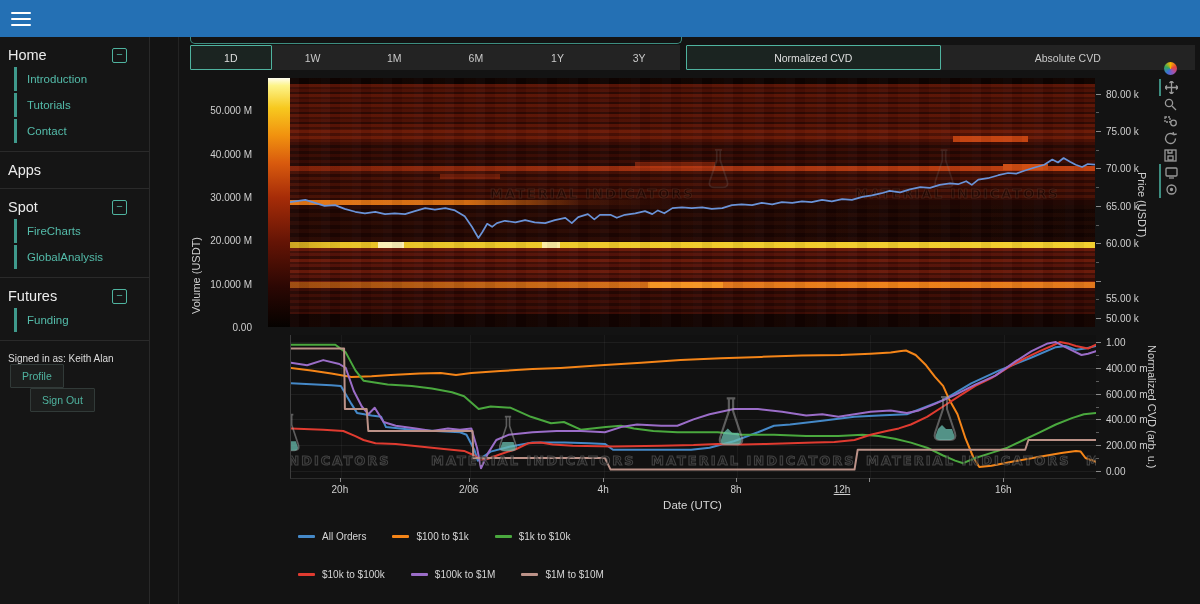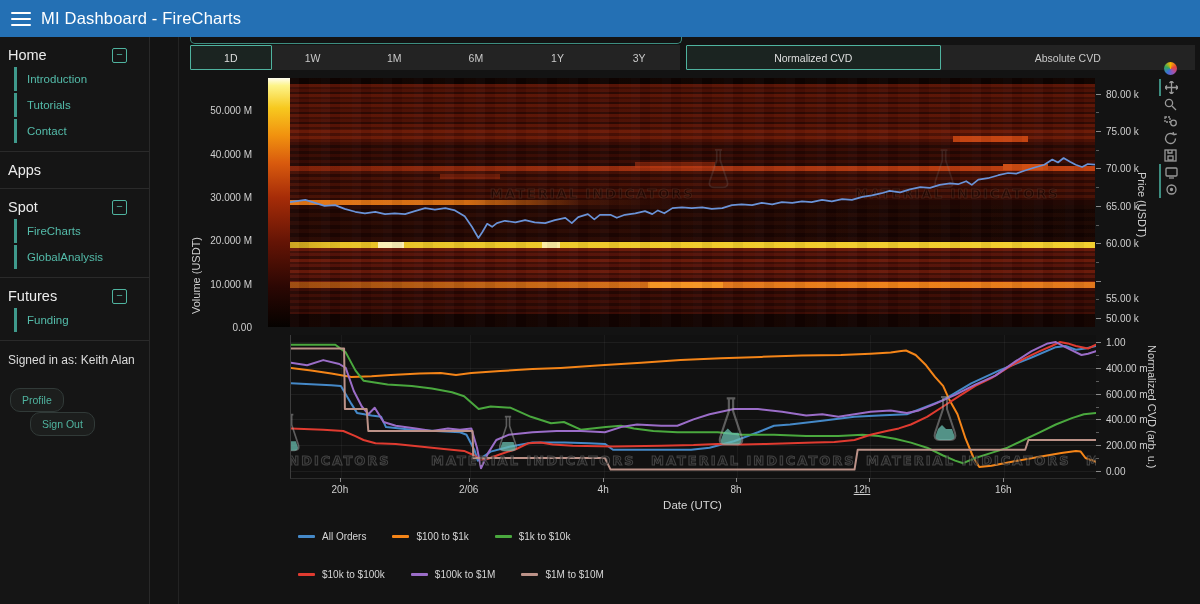--- a/index.html
+++ b/index.html
@@ -12,22 +12,22 @@
   
   #sidebar{position:absolute;left:0;top:37px;width:150px;height:567px;background:#151515;border-right:1px solid #292929;box-sizing:border-box}
   .sect{padding:10px 8px 6px 8px}
   .sect + .sect{border-top:1px solid #2a2a2a}
   .sect-head{display:flex;align-items:center;justify-content:space-between;margin-bottom:4px}
   .sect-title{color:#ececec;font-size:14.5px;font-weight:500}
   .collapse-box{width:13px;height:13px;border:1px solid #4fb39f;border-radius:2px;color:#4fb39f;
     font-size:11px;line-height:11px;text-align:center;cursor:pointer;margin-right:14px}
   .side-item{border-left:3px solid #3f9a8c;margin:0 0 2px 6px;padding:6px 0 6px 10px;color:#54bcaa;font-size:11.5px;cursor:pointer}
   #signin{border-top:1px solid #2a2a2a;padding:12px 8px}
-  #signin .who{color:#dcdcdc;font-size:12px;margin-bottom:21px}
-  .side-btn{display:inline-block;background:#1c1e1d;border:1px solid #313a38;border-radius:10px;color:#4fb39f;
+  #signin .who{color:#dcdcdc;font-size:10px;margin-bottom:0}
+  .side-btn{display:inline-block;background:#1c1e1d;border:1px solid #313a38;border-radius:1px;color:#4fb39f;
     font-size:10.5px;padding:5px 11px;cursor:pointer}
   #profile-btn{margin-left:2px}
   #signout-btn{margin-left:22px}
   #gutter-line{position:absolute;left:178px;top:37px;width:1px;height:567px;background:#232323}
   
   #tealstrip{position:absolute;left:190px;top:37px;width:490px;height:6px;border:1px solid #3d8d80;border-top:none;border-radius:0 0 5px 5px}
   .btnbar{position:absolute;top:45px;height:25px;background:#232323;display:flex;align-items:stretch}
   #timebar{left:190px;width:490px}
   #cvdbar{left:686px;width:509px}
   .tbtn{flex:1;display:flex;align-items:center;justify-content:center;font-size:10.5px;color:#c9c9c9;cursor:pointer;
@@ -86,21 +86,20 @@
 </style>
 </head>
 <body>
 
 <div id="header">
   <div id="hamburger">
       <span></span>
       <span></span>
       <span></span>
     </div>
-  <div class="title">MI Dashboard - FireCharts</div>
 </div>
 
 <div id="sidebar">
   <div class="sect">
     <div class="sect-head">
       <span class="sect-title">Home</span>
       <span class="collapse-box">−</span>
     </div>
     <div class="side-item">Introduction</div>
     <div class="side-item">Tutorials</div>
@@ -333,21 +332,21 @@
 <div id="x-axis">
     <div class="xtick" style="left: 49.91px;"></div>
     <div class="xlab" style="left: 49.91px;">20h</div>
     <div class="xtick" style="left: 178.71px;"></div>
     <div class="xlab" style="left: 178.71px;">2/06</div>
     <div class="xtick" style="left: 313.145px;"></div>
     <div class="xlab" style="left: 313.145px;">4h</div>
     <div class="xtick" style="left: 445.97px;"></div>
     <div class="xlab" style="left: 445.97px;">8h</div>
     <div class="xtick" style="left: 578.795px;"></div>
-    <div class="xlab" style="left: 572px; text-decoration: underline;">12h</div>
+    <div class="xlab" style="left: 552px; text-decoration: underline;">12h</div>
     <div class="xtick" style="left: 713.23px;"></div>
     <div class="xlab" style="left: 713.23px;">16h</div>
   </div>
 <div id="date-label">Date (UTC)</div>
 
 <div class="legend-row" id="legend-row1">
     <div class="lg-item">
       <div class="lg-swatch" style="background: rgb(69, 137, 200);"></div>
       <div class="lg-label">All Orders</div>
     </div>

